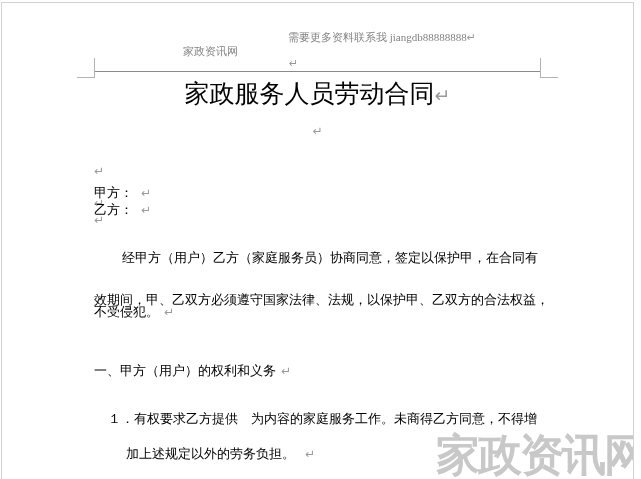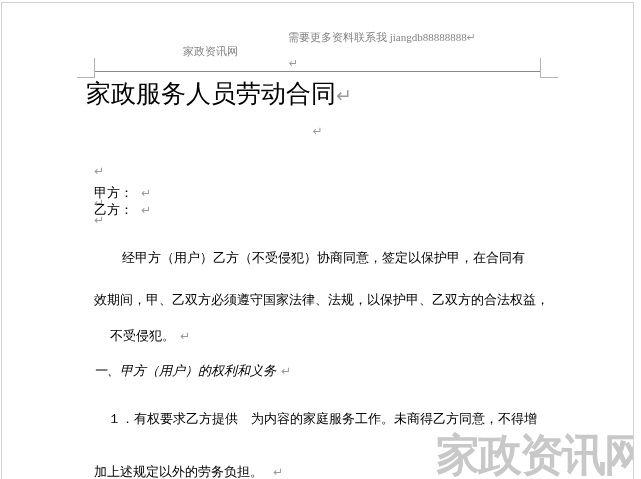--- a/index.html
+++ b/index.html
@@ -23,22 +23,22 @@
   .crop { background: #b3b3b3; }
   
   .pilcrow {
     color: #9a9a9a;
     font-size: 12px;
     line-height: 1;
     font-family: "DejaVu Sans", sans-serif;
   }
   
   .title-line {
-    left: 86px; top: 81px; width: 447px;
-    text-align: left;
+    left: 94px; top: 81px; width: 447px;
+    text-align: center;
     font-size: 25px; line-height: 1;
     color: #000000;
     white-space: nowrap;
   }
   .title-line .pilcrow { font-size: 19px; }
   
   .body-line {
     left: 94px;
     font-size: 13px; line-height: 1.25;
     color: #000000;
@@ -92,23 +92,23 @@
 
 <div class="abs title-line"><span>家政服务人员劳动合同</span><span class="pilcrow">↵</span></div>
 <div class="abs center-line" style="top:121px;"><span class="pilcrow">↵</span></div>
 
 <div class="abs body-line" style="top:146px;margin-top:39px;"><span>甲方：</span><span class="pilcrow pm-after-8">↵</span></div>
 <div class="abs body-line" style="top:163px;"><span class="pilcrow">↵</span></div>
 <div class="abs body-line" style="top:172px;margin-top:30px;"><span>乙方：</span><span class="pilcrow pm-after-8">↵</span></div>
 <div class="abs body-line" style="top:195px;"><span class="pilcrow">↵</span></div>
 <div class="abs body-line" style="top:212px;"><span class="pilcrow">↵</span></div>
 
-<div class="abs body-line indent2" style="top:250px;"><span>经甲方（用户）乙方（不受侵犯）协商同意，</span><span class="misspelled">签定</span><span>以保护甲，在合同有</span></div>
+<div class="abs body-line indent2" style="top:250px;"><span>经甲方（用户）乙方（家庭服务员）协商同意，</span><span class="misspelled">签定</span><span>以保护甲，在合同有</span></div>
 <div class="abs body-line" style="top:292px;">效期间，甲、乙双方必须遵守国家法律、法规，以保护甲、乙双方的合法权益，</div>
-<div class="abs body-line" style="top:328px;margin-left:16px;"><span>不受侵犯。</span><span class="pilcrow pm-after-5">↵</span></div>
+<div class="abs body-line" style="top:304px;"><span>不受侵犯。</span><span class="pilcrow pm-after-5">↵</span></div>
 
-<div class="abs body-line" style="top:363px;font-style:italic;"><span>一、甲方（用户）的权利和义务</span><span class="pilcrow pm-after-5">↵</span></div>
+<div class="abs body-line" style="top:363px;"><span>一、甲方（用户）的权利和义务</span><span class="pilcrow pm-after-5">↵</span></div>
 <div class="abs body-line indent1" style="top:411px;">１．有权要求乙方提供　为内容的家庭服务工作。未商得乙方同意，不得增</div>
-<div class="abs body-line" style="top:464px;"><span>加上述规定以外的劳务负担。</span><span class="pilcrow pm-after-10">↵</span></div>
+<div class="abs body-line" style="top:446px;margin-left:32px;"><span>加上述规定以外的劳务负担。</span><span class="pilcrow pm-after-10">↵</span></div>
 
 <div class="abs page-clip">
   <div class="watermark">家政资讯网</div>
 </div>
 
 </body></html>

